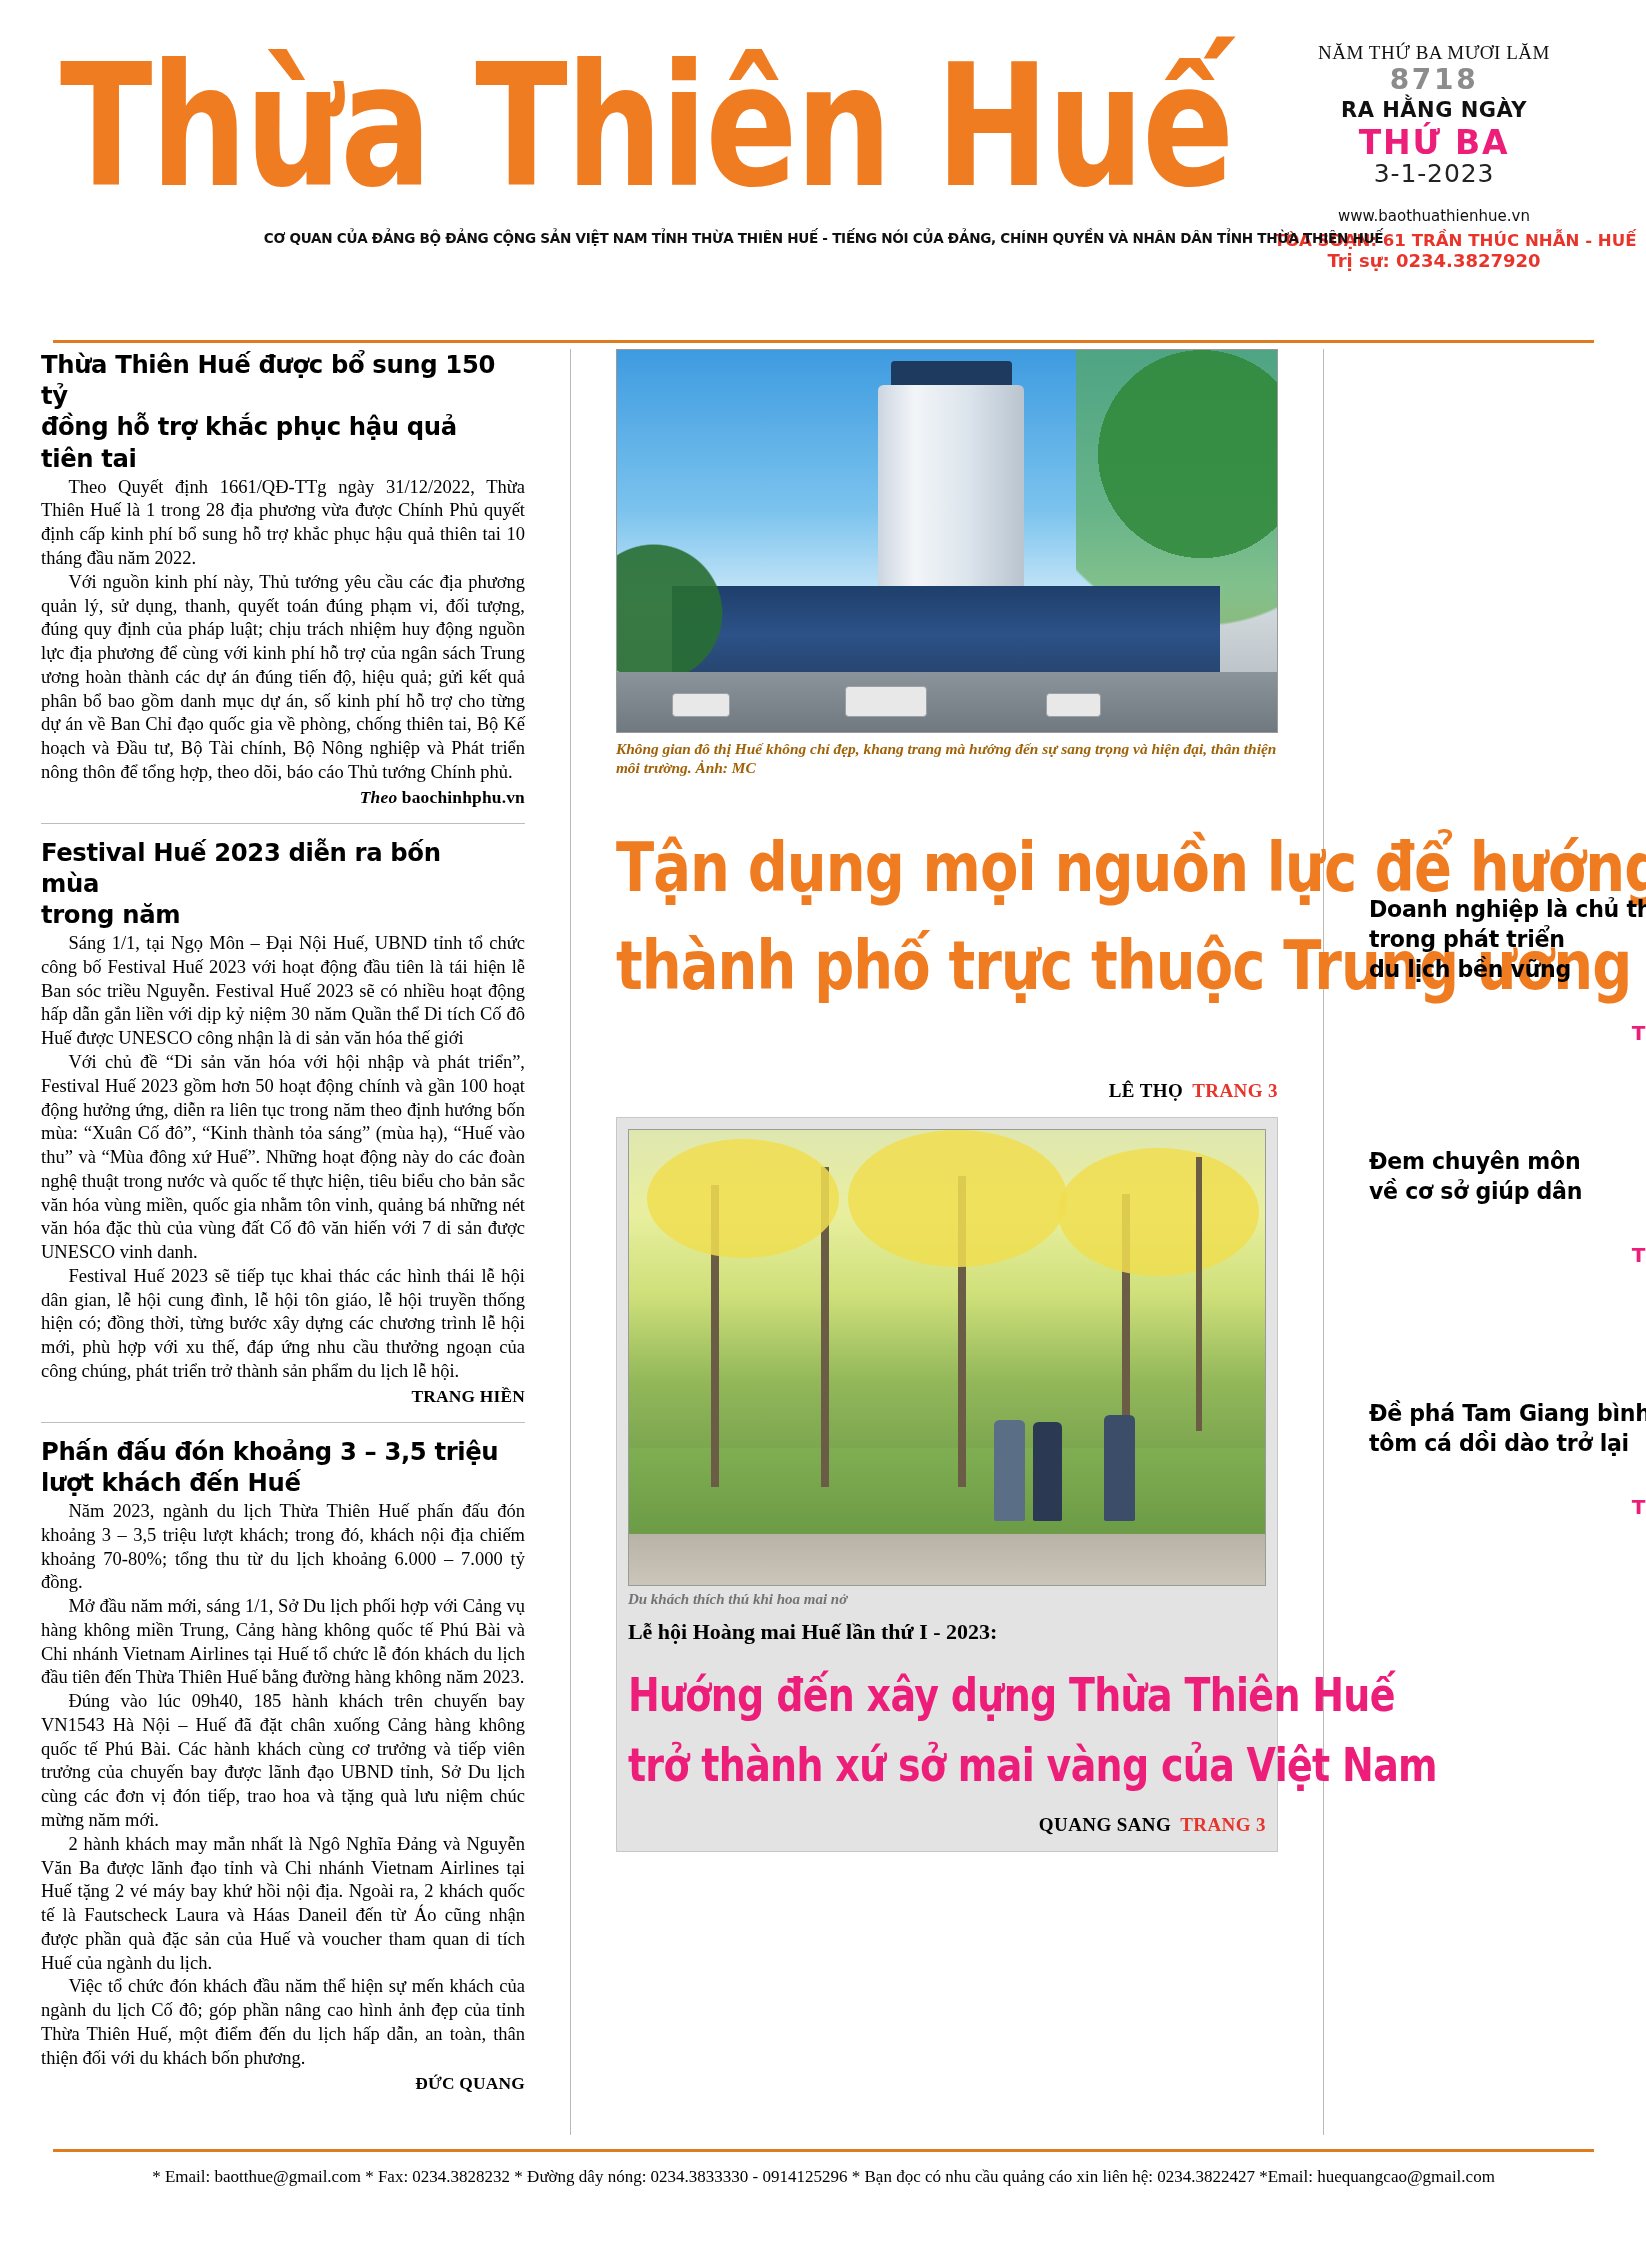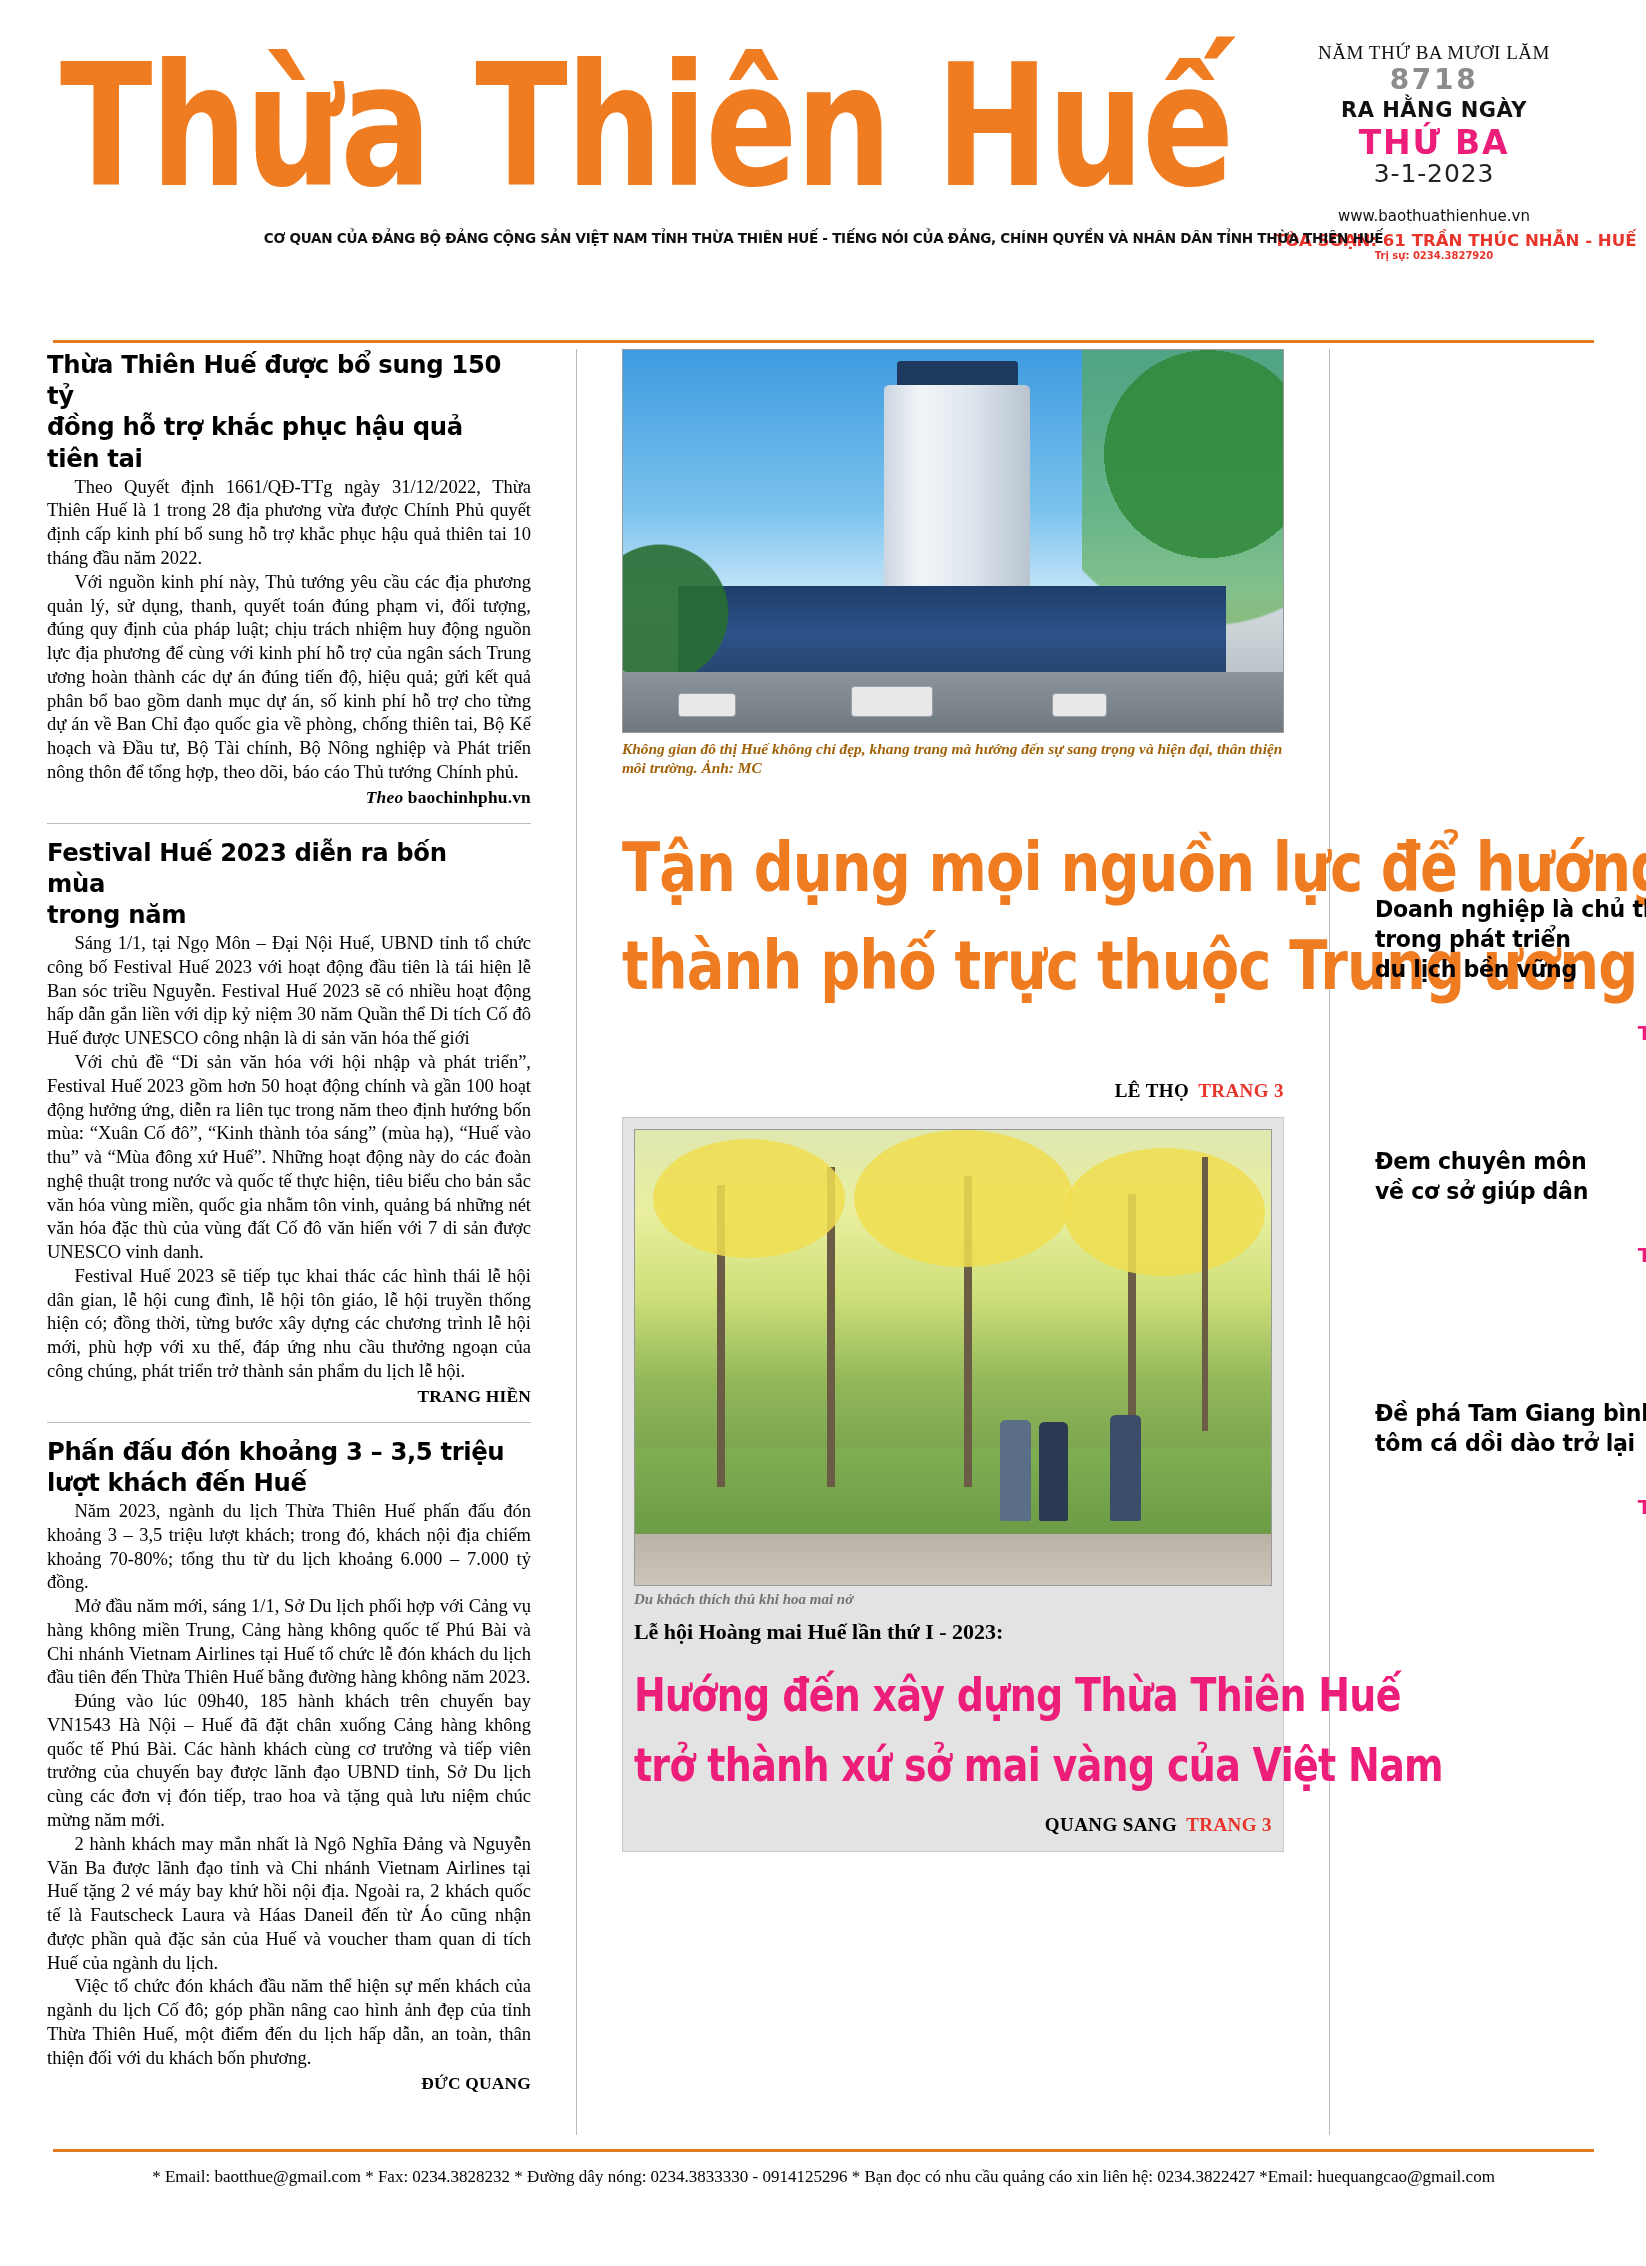--- a/index.html
+++ b/index.html
@@ -58,40 +58,40 @@
     font-family: "DejaVu Sans", sans-serif;
     font-size: 15px; color: #111; margin-top: 18px;
   }
   .mi-office {
     font-family: "DejaVu Sans", sans-serif;
     font-weight: 700; font-size: 16.6px; color: #E8342B;
     margin-top: 6px; white-space: nowrap;
   }
   .mi-phone {
     font-family: "DejaVu Sans", sans-serif;
-    font-weight: 700; font-size: 10px; color: #E8342B;
+    font-weight: 700; font-size: 18px; color: #E8342B;
   }
   .tagline {
     position: absolute; left: 0; right: 0; top: 230px;
     text-align: center;
     font-family: "DejaVu Sans", sans-serif;
     font-weight: 700;
     font-size: 14px;
     letter-spacing: -0.3px;
     color: #111;
     transform: scaleX(0.97);
   }
   .rule-top {
     position: absolute; left: 53px; right: 53px; top: 340px;
     height: 2.7px; background: #E07B1F;
   }
 
   
   .content {
-    position: absolute; left: 47px; top: 349px;
+    position: absolute; left: 41px; top: 349px;
     width: 1541px; height: 1786px;
     display: grid;
     grid-template-columns: 484px 0.9px 662px 0.9px 365px;
     column-gap: 14.6px;
     gap: 45px;
   }
   .vrule { background: #b9b9b9; width: 0.9px; }
 
   
   .col-left { width: 484px; }

